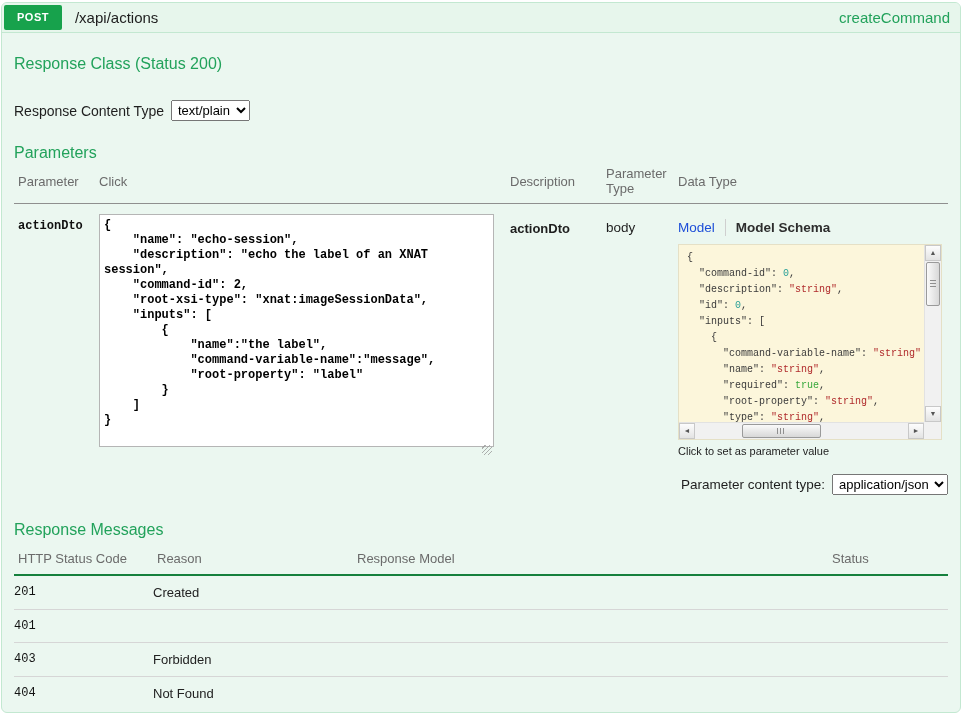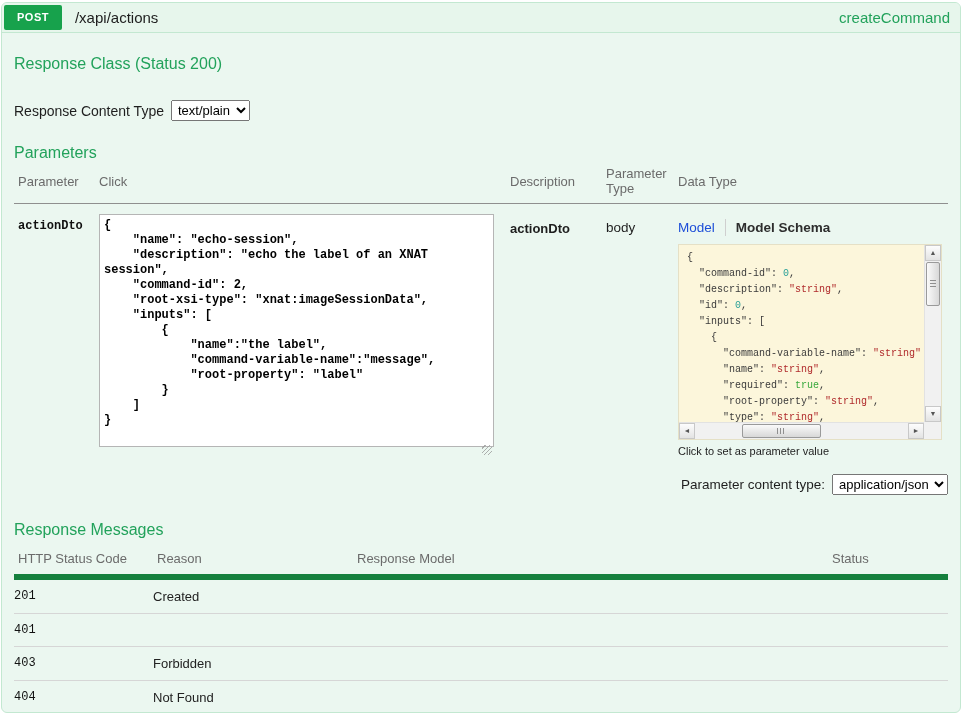--- a/index.html
+++ b/index.html
@@ -105,21 +105,21 @@
   .hthumb::after{
     content:"";position:absolute;top:3px;bottom:3px;left:50%;margin-left:-4px;width:8px;
     background:repeating-linear-gradient(90deg,#8f8f8f 0 1px,transparent 1px 3px);
   }
   .sb-corner{position:absolute;right:0;bottom:0;width:17px;height:17px;background:#f1f1f1;}
   .schema-caption{font-size:11px;color:#1e1e1e;margin-top:5px;}
   
   .pct-row{margin-top:17px;margin-left:85px;display:flex;align-items:center;gap:7px;font-size:13.5px;color:#1e1e1e;justify-content:flex-end;}
   
   .resp-grid{display:grid;grid-template-columns:139px 200px 475px 1fr;padding-left:4px;font-size:13px;}
-  .resp-head{margin-top:12px;padding-bottom:8px;border-bottom:6px solid #15803d;color:#6b6b6b;}
+  .resp-head{margin-top:12px;padding-bottom:8px;border-bottom:2px solid #15803d;color:#6b6b6b;}
   .resp-row{padding:9px 0;}
   .resp-row:not(:last-child){border-bottom:1px solid #d6d6d6;}
   .resp-row .code{font-family:"Liberation Mono",monospace;font-size:12px;color:#111;}
 </style>
 </head>
 <body>
 
 <div class="operation">
 
   <div class="heading">

